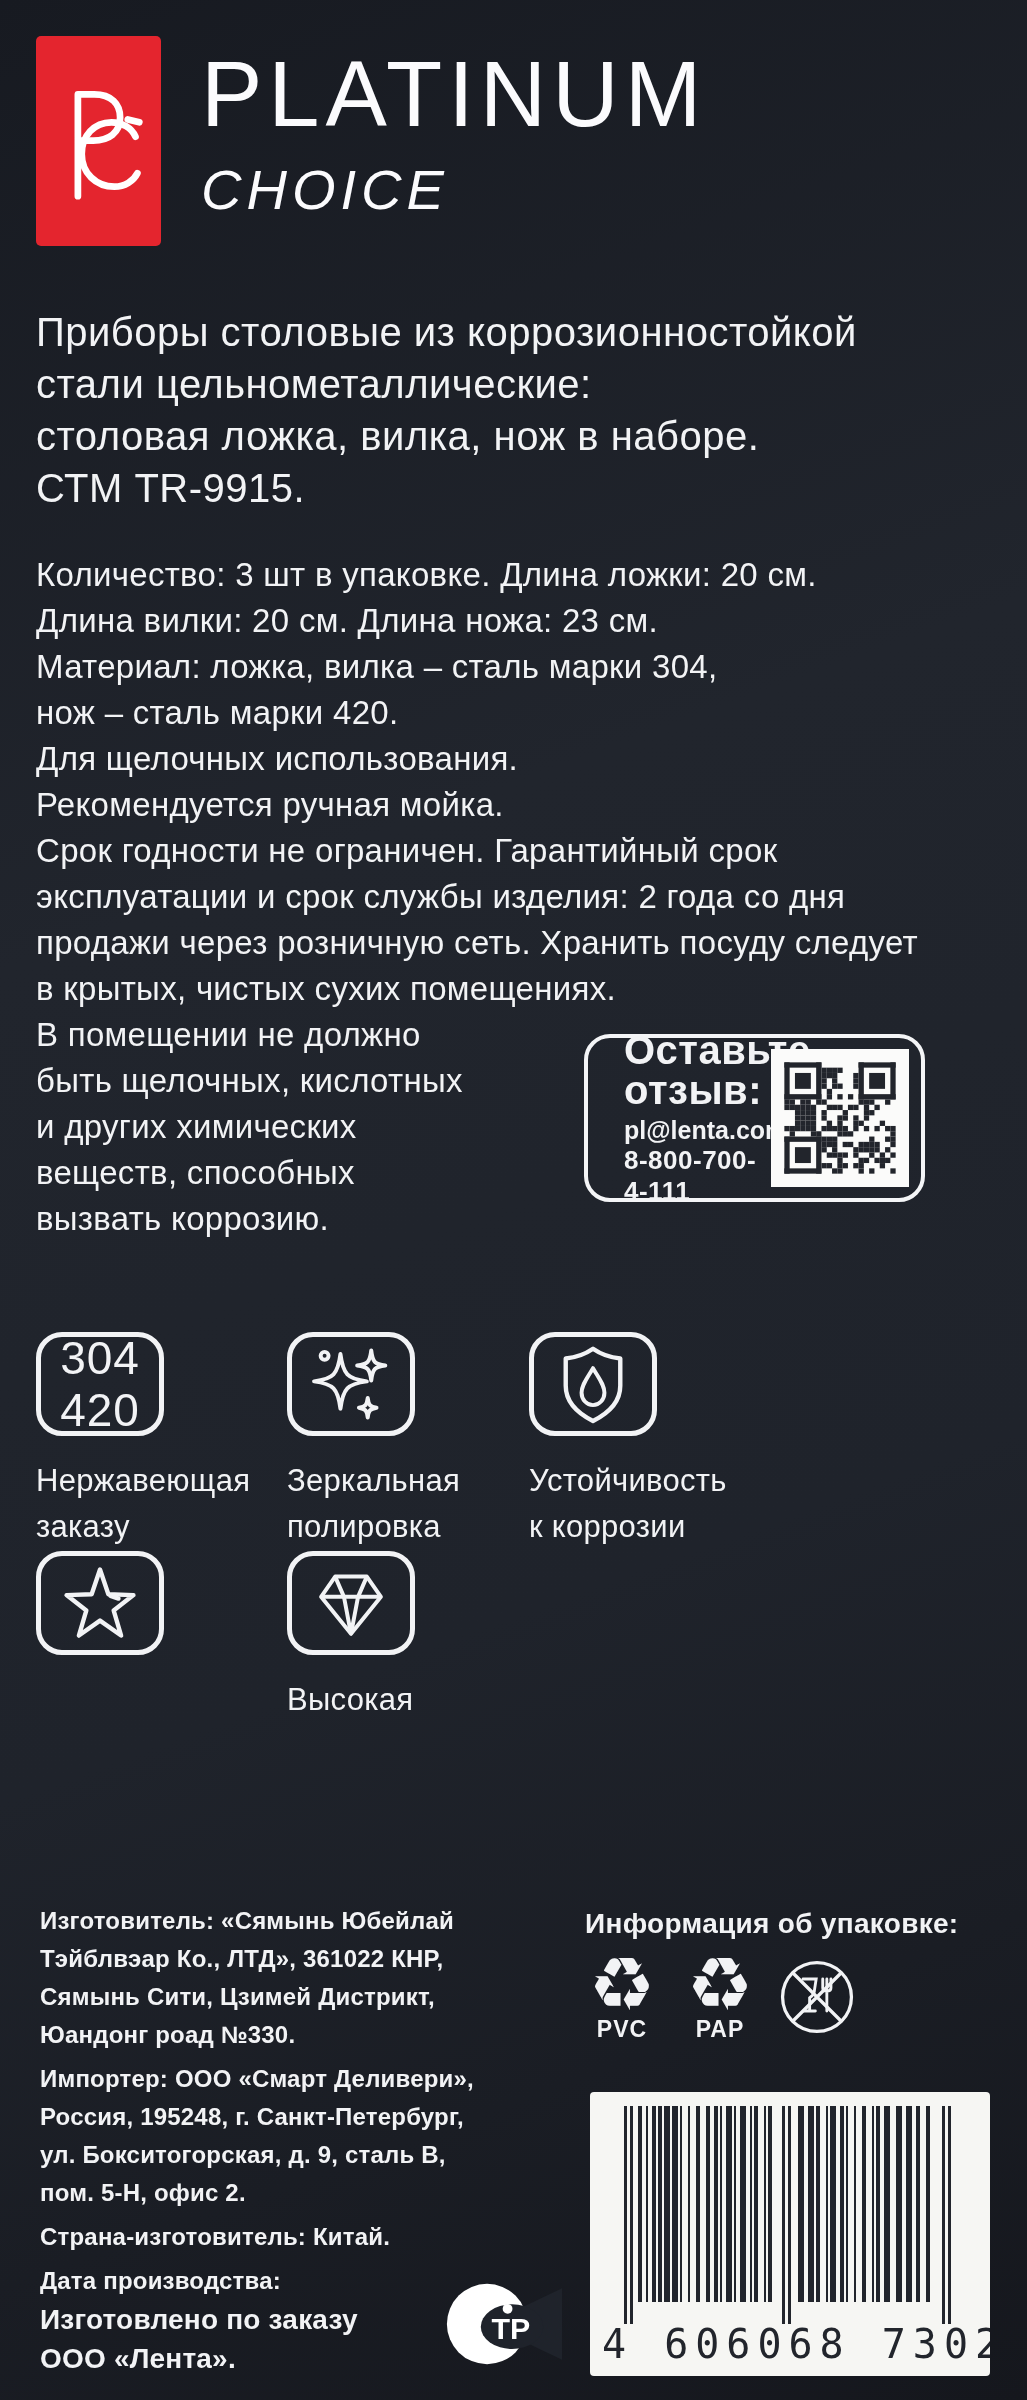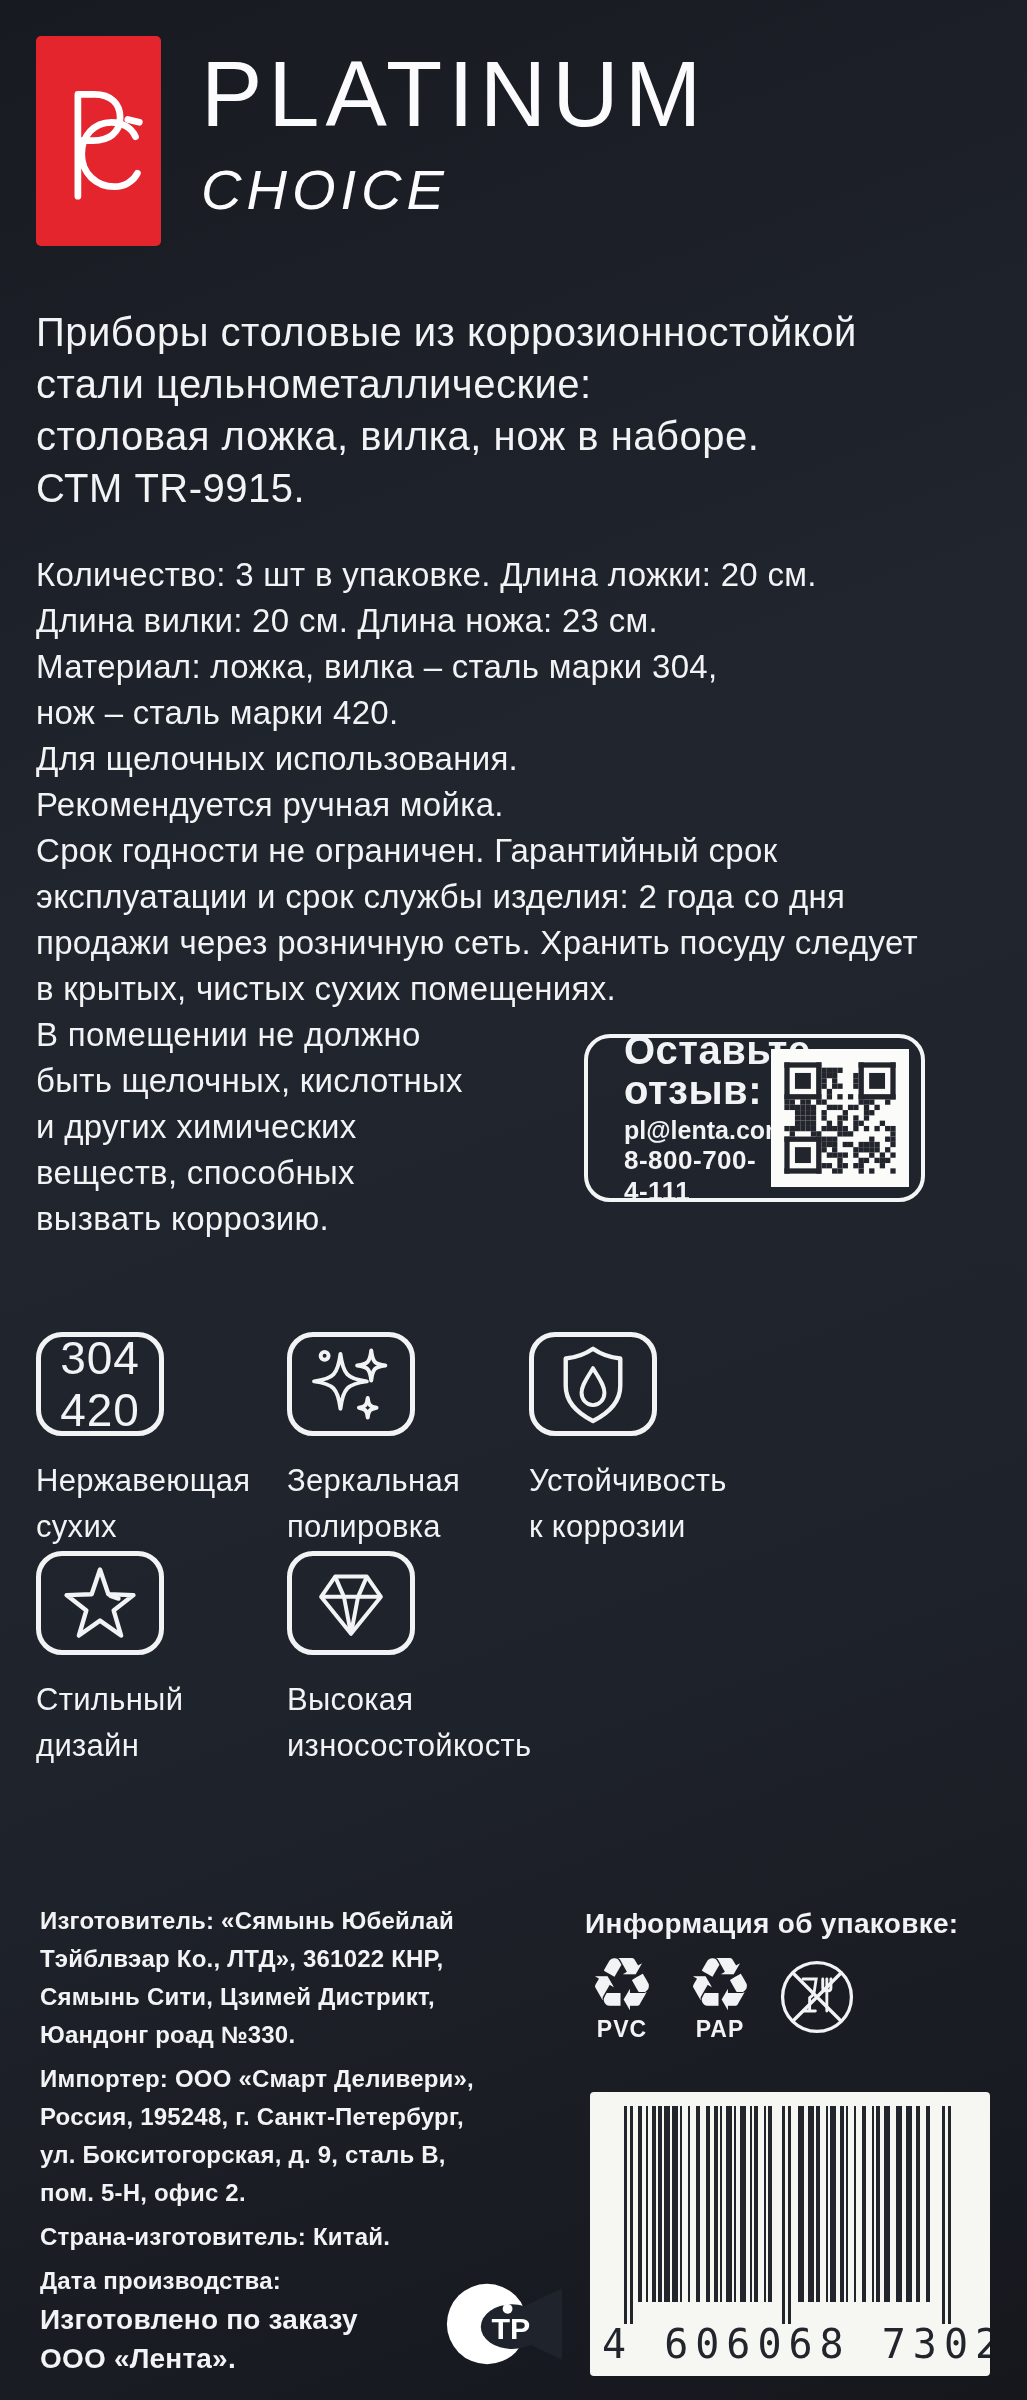--- a/index.html
+++ b/index.html
@@ -283,21 +283,21 @@
 
 <div class="features">
   <div class="f-row">
     <div class="f-cell1">
       <div class="icon-card">
         <div class="steel-num">304</div>
         <div class="steel-num">420</div>
       </div>
       <div class="f-label">
           <div>Нержавеющая</div>
-          <div>сухих</div>
+          <div>заказу</div>
         </div>
     </div>
     <div class="f-cell2">
       <div class="icon-card">
         <svg viewBox="0 0 100 100" fill="none" stroke="#f2f3f5" stroke-width="4.5" stroke-linejoin="round">
           <path d="M38 16 C41 39 46 44 68 47 C46 50 41 55 38 78 C35 55 30 50 8 47 C30 44 35 39 38 16 Z"></path>
           <path d="M73 12 C74.5 25 77 27.5 89 29 C77 30.5 74.5 33 73 46 C71.5 33 69 30.5 57 29 C69 27.5 71.5 25 73 12 Z"></path>
           <path d="M69 66 C70 74 71.5 75.5 79 77 C71.5 78.5 70 80 69 88 C68 80 66.5 78.5 59 77 C66.5 75.5 68 74 69 66 Z"></path>
           <circle cx="20" cy="18" r="4.5"></circle>
         </svg>
@@ -321,37 +321,32 @@
     </div>
   </div>
   <div class="f-row f-row2">
     <div class="f-cell1">
       <div class="icon-card">
         <svg viewBox="0 0 100 100" fill="none" stroke="#f2f3f5" stroke-width="5" stroke-linejoin="round" stroke-linecap="round">
           <path d="M50 12 L59.5 40 L88 41 L65.5 58.5 L74 87 L50 70 L26 87 L34.5 58.5 L12 41 L40.5 40 Z"></path>
           <path d="M62 42 L71 45"></path>
         </svg>
       </div>
-      <div class="f-label">
-          <div>Стильный</div>
-          <div>дизайн</div>
-        </div>
     </div>
     <div class="f-cell2">
       <div class="icon-card">
         <svg viewBox="0 0 100 100" fill="none" stroke="#f2f3f5" stroke-width="4.5" stroke-linejoin="round">          
             <path d="M32 20 H68 L84 43 L50 85 L16 43 Z"></path>
           <path d="M16 43 H84"></path>
           <path d="M32 20 L42 43 L50 85"></path>
           <path d="M68 20 L58 43 L50 85"></path>
         </svg>
       </div>
       <div class="f-label">
           <div>Высокая</div>
-          <div>износостойкость</div>
         </div>
     </div>
     <div class="f-cell3"></div>
   </div>
 </div>
 
 <div class="bottom-left">
   <div class="bl-block">
       <div>Изготовитель: «Сямынь Юбейлай</div>
       <div>Тэйблвэар Ко., ЛТД», 361022 КНР,</div>

